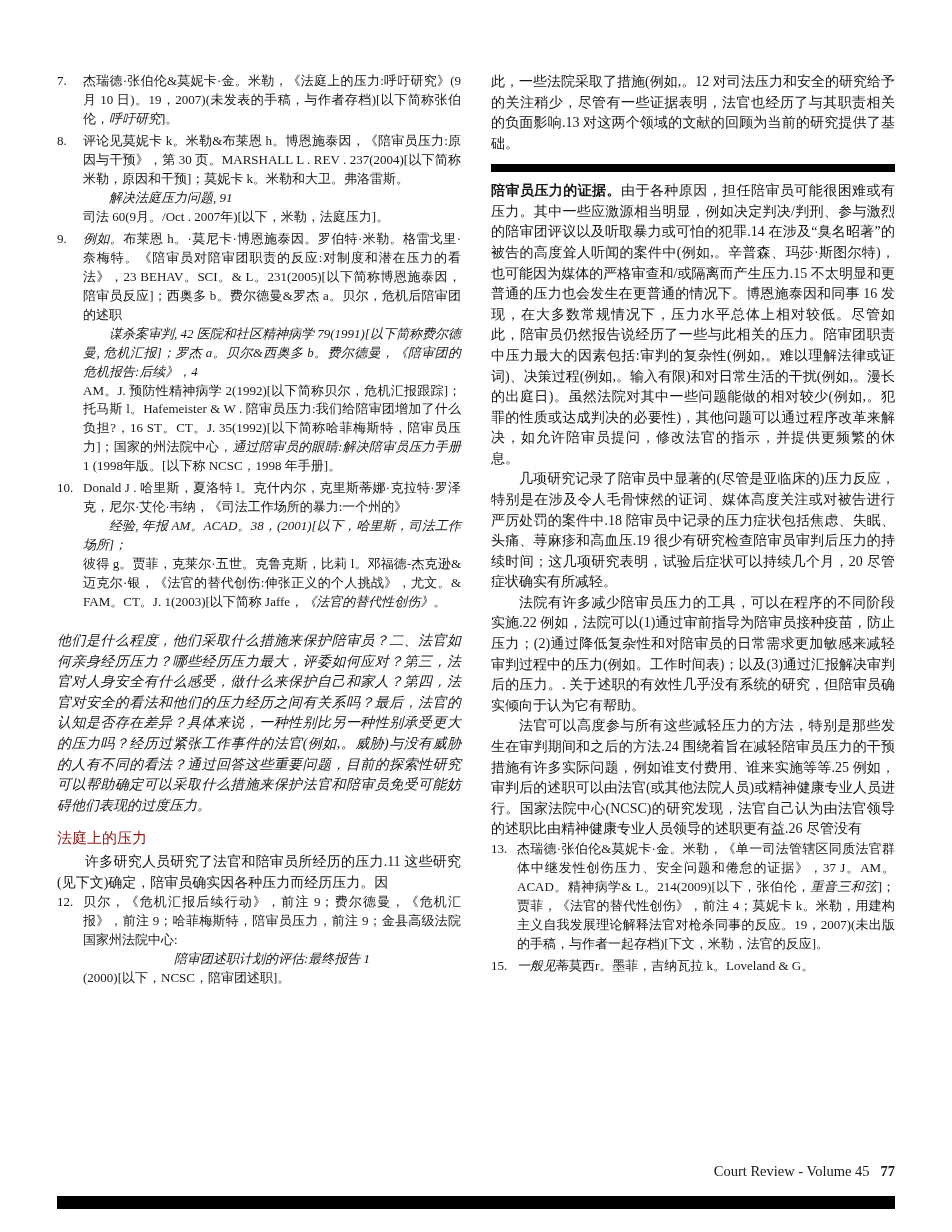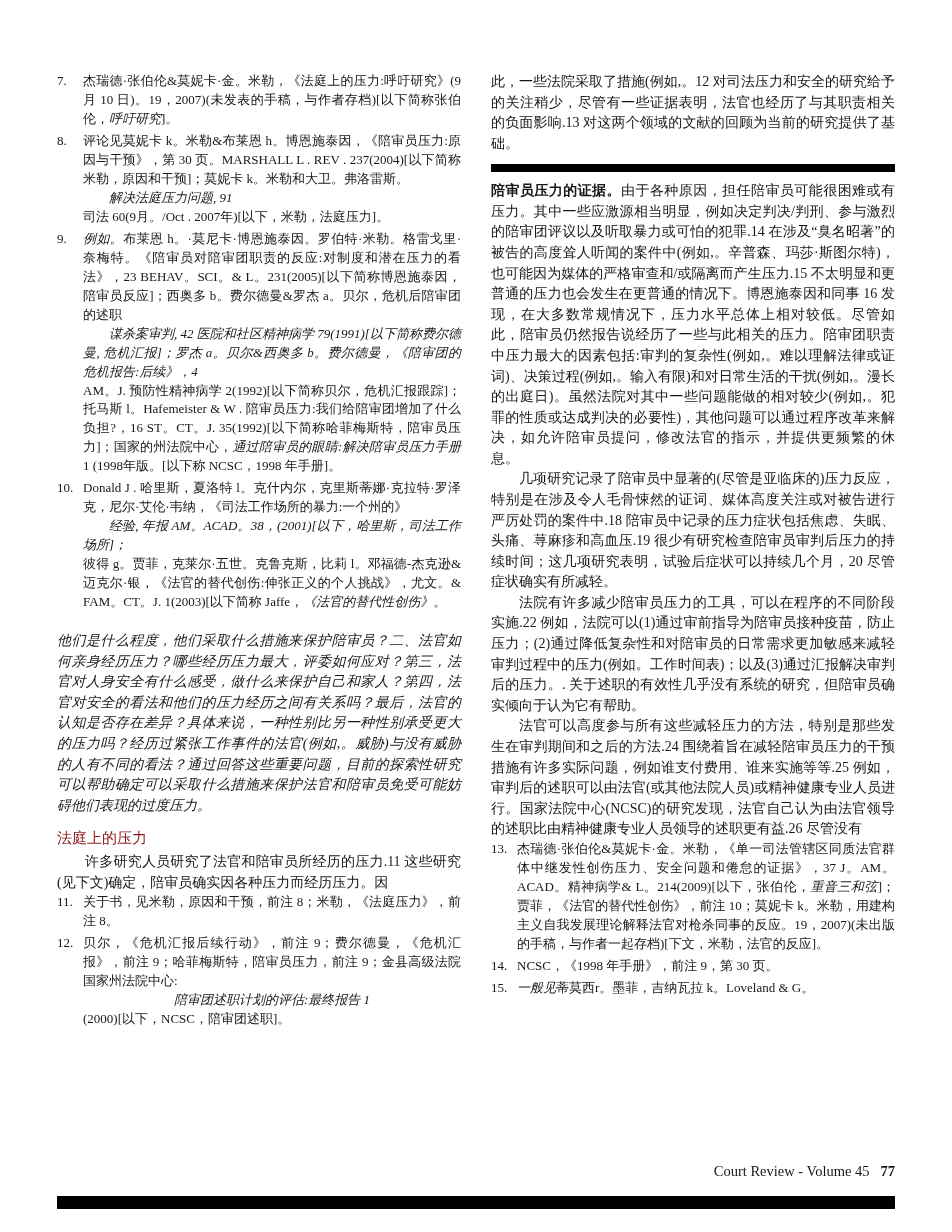--- a/index.html
+++ b/index.html
@@ -63,42 +63,34 @@
         <span class="fn-text"><span class="it">例如。</span><span>布莱恩 h。·莫尼卡·博恩施泰因。罗伯特·米勒。格雷戈里·奈梅特。《陪审员对陪审团职责的反应:对制度和潜在压力的看法》，23 BEHAV。SCI。&amp; L。231(2005)[以下简称博恩施泰因，陪审员反应]；西奥多 b。费尔德曼&amp;罗杰 a。贝尔，危机后陪审团的述职</span><span class="it blk">谋杀案审判, 42 医院和社区精神病学 79(1991)[以下简称费尔德曼, 危机汇报]；罗杰 a。贝尔&amp;西奥多 b。费尔德曼，《陪审团的危机报告:后续》，4</span><span>AM。J. 预防性精神病学 2(1992)[以下简称贝尔，危机汇报跟踪]；托马斯 l。Hafemeister &amp; W . 陪审员压力:我们给陪审团增加了什么负担?，16 ST。CT。J. 35(1992)[以下简称哈菲梅斯特，陪审员压力]；国家的州法院中心，</span><span class="it">通过陪审员的眼睛:解决陪审员压力手册</span><span> 1 (1998年版。[以下称 NCSC，1998 年手册]。</span></span>
       </div>
       <div class="fn">
         <span class="fn-num">10.</span>
         <span class="fn-text"><span>Donald J . 哈里斯，夏洛特 l。克什内尔，克里斯蒂娜·克拉特·罗泽克，尼尔·艾伦·韦纳，《司法工作场所的暴力:一个州的》</span><span class="it blk">经验, 年报 AM。ACAD。38，(2001)[以下，哈里斯，司法工作场所]；</span><span>彼得 g。贾菲，克莱尔·五世。克鲁克斯，比莉 l。邓福德-杰克逊&amp;迈克尔·银，《法官的替代创伤:伸张正义的个人挑战》，尤文。&amp; FAM。CT。J. 1(2003)[以下简称 Jaffe，</span><span class="it">《法官的替代性创伤》</span><span>。</span></span>
       </div>
       <p class="body"><span>他们是什么程度，他们采取什么措施来保护陪审员？二、法官如何亲身经历压力？哪些经历压力最大，评委如何应对？第三，法官对人身安全有什么感受，做什么来保护自己和家人？第四，法官对安全的看法和他们的压力经历之间有关系吗？最后，法官的认知是否存在差异？具体来说，一种性别比另一种性别承受更大的压力吗？经历过紧张工作事件的法官(例如,。威胁)与没有威胁的人有不同的看法？通过回答这些重要问题，目前的探索性研究可以帮助确定可以采取什么措施来保护法官和陪审员免受可能妨碍他们表现的过度压力。</span></p>
       <h2 class="sec-heading">法庭上的压力</h2>
       <p class="body ind"><span>许多研究人员研究了法官和陪审员所经历的压力.11 这些研究(见下文)确定，陪审员确实因各种压力而经历压力。因</span></p>
       <div class="fn">
-        <span class="fn-num">11.</span>
-        <span class="fn-text"><span>关于书，见米勒，原因和干预，前注 8；米勒，《法庭压力》，前注 8。</span></span>
-      </div>
-      <div class="fn">
         <span class="fn-num">12.</span>
         <span class="fn-text"><span>贝尔，《危机汇报后续行动》，前注 9；费尔德曼，《危机汇报》，前注 9；哈菲梅斯特，陪审员压力，前注 9；金县高级法院国家州法院中心:</span><span class="it ctr">陪审团述职计划的评估:最终报告 1</span><span>(2000)[以下，NCSC，陪审团述职]。</span></span>
       </div>
     </div>
   <div class="col col-right" id="col-right">
       <p class="body"><span>此，一些法院采取了措施(例如,。12 对司法压力和安全的研究给予的关注稍少，尽管有一些证据表明，法官也经历了与其职责相关的负面影响.13 对这两个领域的文献的回顾为当前的研究提供了基础。</span></p>
       <div class="sec-bar"></div>
       <p class="body"><span class="bd">陪审员压力的证据。</span><span>由于各种原因，担任陪审员可能很困难或有压力。其中一些应激源相当明显，例如决定判决/判刑、参与激烈的陪审团评议以及听取暴力或可怕的犯罪.14 在涉及“臭名昭著”的被告的高度耸人听闻的案件中(例如,。辛普森、玛莎·斯图尔特)，也可能因为媒体的严格审查和/或隔离而产生压力.15 不太明显和更普通的压力也会发生在更普通的情况下。博恩施泰因和同事 16 发现，在大多数常规情况下，压力水平总体上相对较低。尽管如此，陪审员仍然报告说经历了一些与此相关的压力。陪审团职责中压力最大的因素包括:审判的复杂性(例如,。难以理解法律或证词)、决策过程(例如,。输入有限)和对日常生活的干扰(例如,。漫长的出庭日)。虽然法院对其中一些问题能做的相对较少(例如,。犯罪的性质或达成判决的必要性)，其他问题可以通过程序改革来解决，如允许陪审员提问，修改法官的指示，并提供更频繁的休息。</span></p>
       <p class="body ind"><span>几项研究记录了陪审员中显著的(尽管是亚临床的)压力反应，特别是在涉及令人毛骨悚然的证词、媒体高度关注或对被告进行严厉处罚的案件中.18 陪审员中记录的压力症状包括焦虑、失眠、头痛、荨麻疹和高血压.19 很少有研究检查陪审员审判后压力的持续时间；这几项研究表明，试验后症状可以持续几个月，20 尽管症状确实有所减轻。</span></p>
       <p class="body ind"><span>法院有许多减少陪审员压力的工具，可以在程序的不同阶段实施.22 例如，法院可以(1)通过审前指导为陪审员接种疫苗，防止压力；(2)通过降低复杂性和对陪审员的日常需求更加敏感来减轻审判过程中的压力(例如。工作时间表)；以及(3)通过汇报解决审判后的压力。. 关于述职的有效性几乎没有系统的研究，但陪审员确实倾向于认为它有帮助。</span></p>
       <p class="body ind"><span>法官可以高度参与所有这些减轻压力的方法，特别是那些发生在审判期间和之后的方法.24 围绕着旨在减轻陪审员压力的干预措施有许多实际问题，例如谁支付费用、谁来实施等等.25 例如，审判后的述职可以由法官(或其他法院人员)或精神健康专业人员进行。国家法院中心(NCSC)的研究发现，法官自己认为由法官领导的述职比由精神健康专业人员领导的述职更有益.26 尽管没有</span></p>
       <div class="fn">
         <span class="fn-num">13.</span>
-        <span class="fn-text"><span>杰瑞德·张伯伦&amp;莫妮卡·金。米勒，《单一司法管辖区同质法官群体中继发性创伤压力、安全问题和倦怠的证据》，37 J。AM。ACAD。精神病学&amp; L。214(2009)[以下，张伯伦，</span><span class="it">重音三和弦</span><span>]；贾菲，《法官的替代性创伤》，前注 10；莫妮卡 k。米勒，用建构主义自我发展理论解释法官对枪杀同事的反应。19，2007)(未出版的手稿，与作者一起存档)[下文，米勒，法官的反应]。</span></span>
-      </div>
-      <div class="fn">
-        <span class="fn-num">14.</span>
-        <span class="fn-text"><span>NCSC，《1998 年手册》，前注 9，第 30 页。</span></span>
+        <span class="fn-text"><span>杰瑞德·张伯伦&amp;莫妮卡·金。米勒，《单一司法管辖区同质法官群体中继发性创伤压力、安全问题和倦怠的证据》，37 J。AM。ACAD。精神病学&amp; L。214(2009)[以下，张伯伦，</span><span class="it">重音三和弦</span><span>]；贾菲，《法官的替代性创伤》，前注 4；莫妮卡 k。米勒，用建构主义自我发展理论解释法官对枪杀同事的反应。19，2007)(未出版的手稿，与作者一起存档)[下文，米勒，法官的反应]。</span></span>
       </div>
       <div class="fn">
         <span class="fn-num">15.</span>
         <span class="fn-text"><span class="it">一般见</span><span>蒂莫西r。墨菲，吉纳瓦拉 k。Loveland &amp; G。</span></span>
       </div>
     </div>
 
   <div class="page-footer">
     <span>Court Review - Volume 45</span><span class="pg-num">77</span>
   </div>

